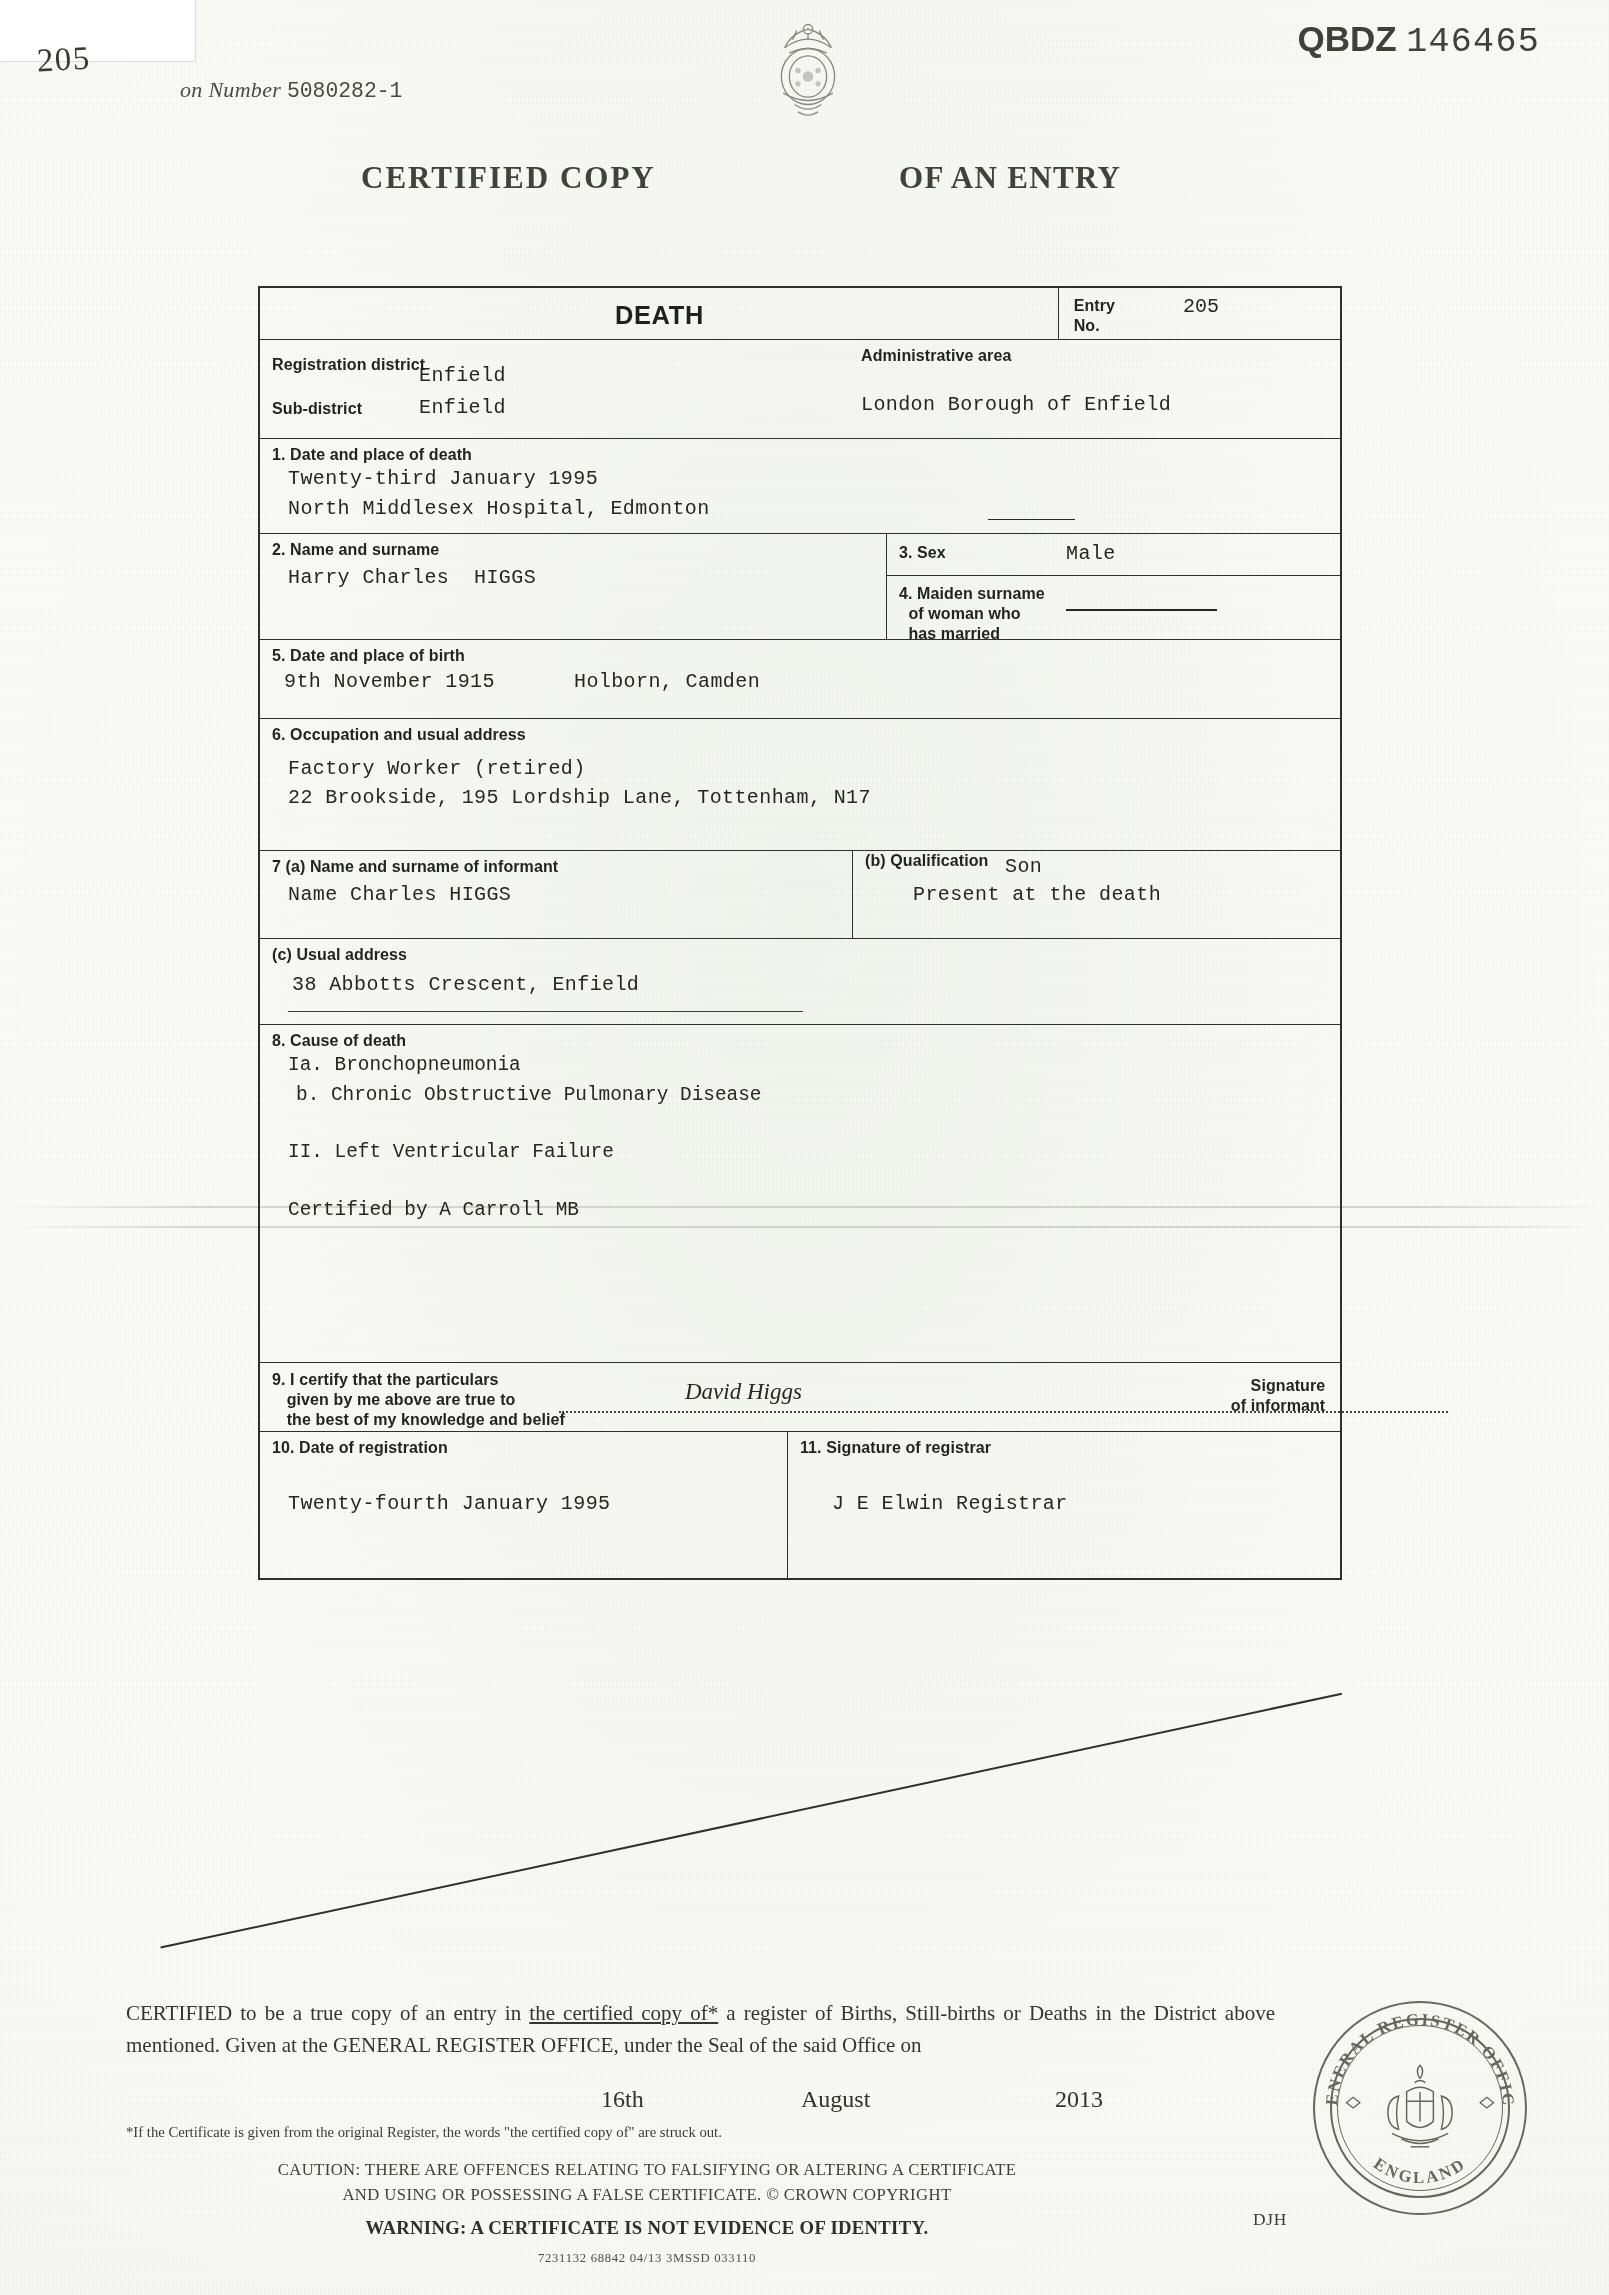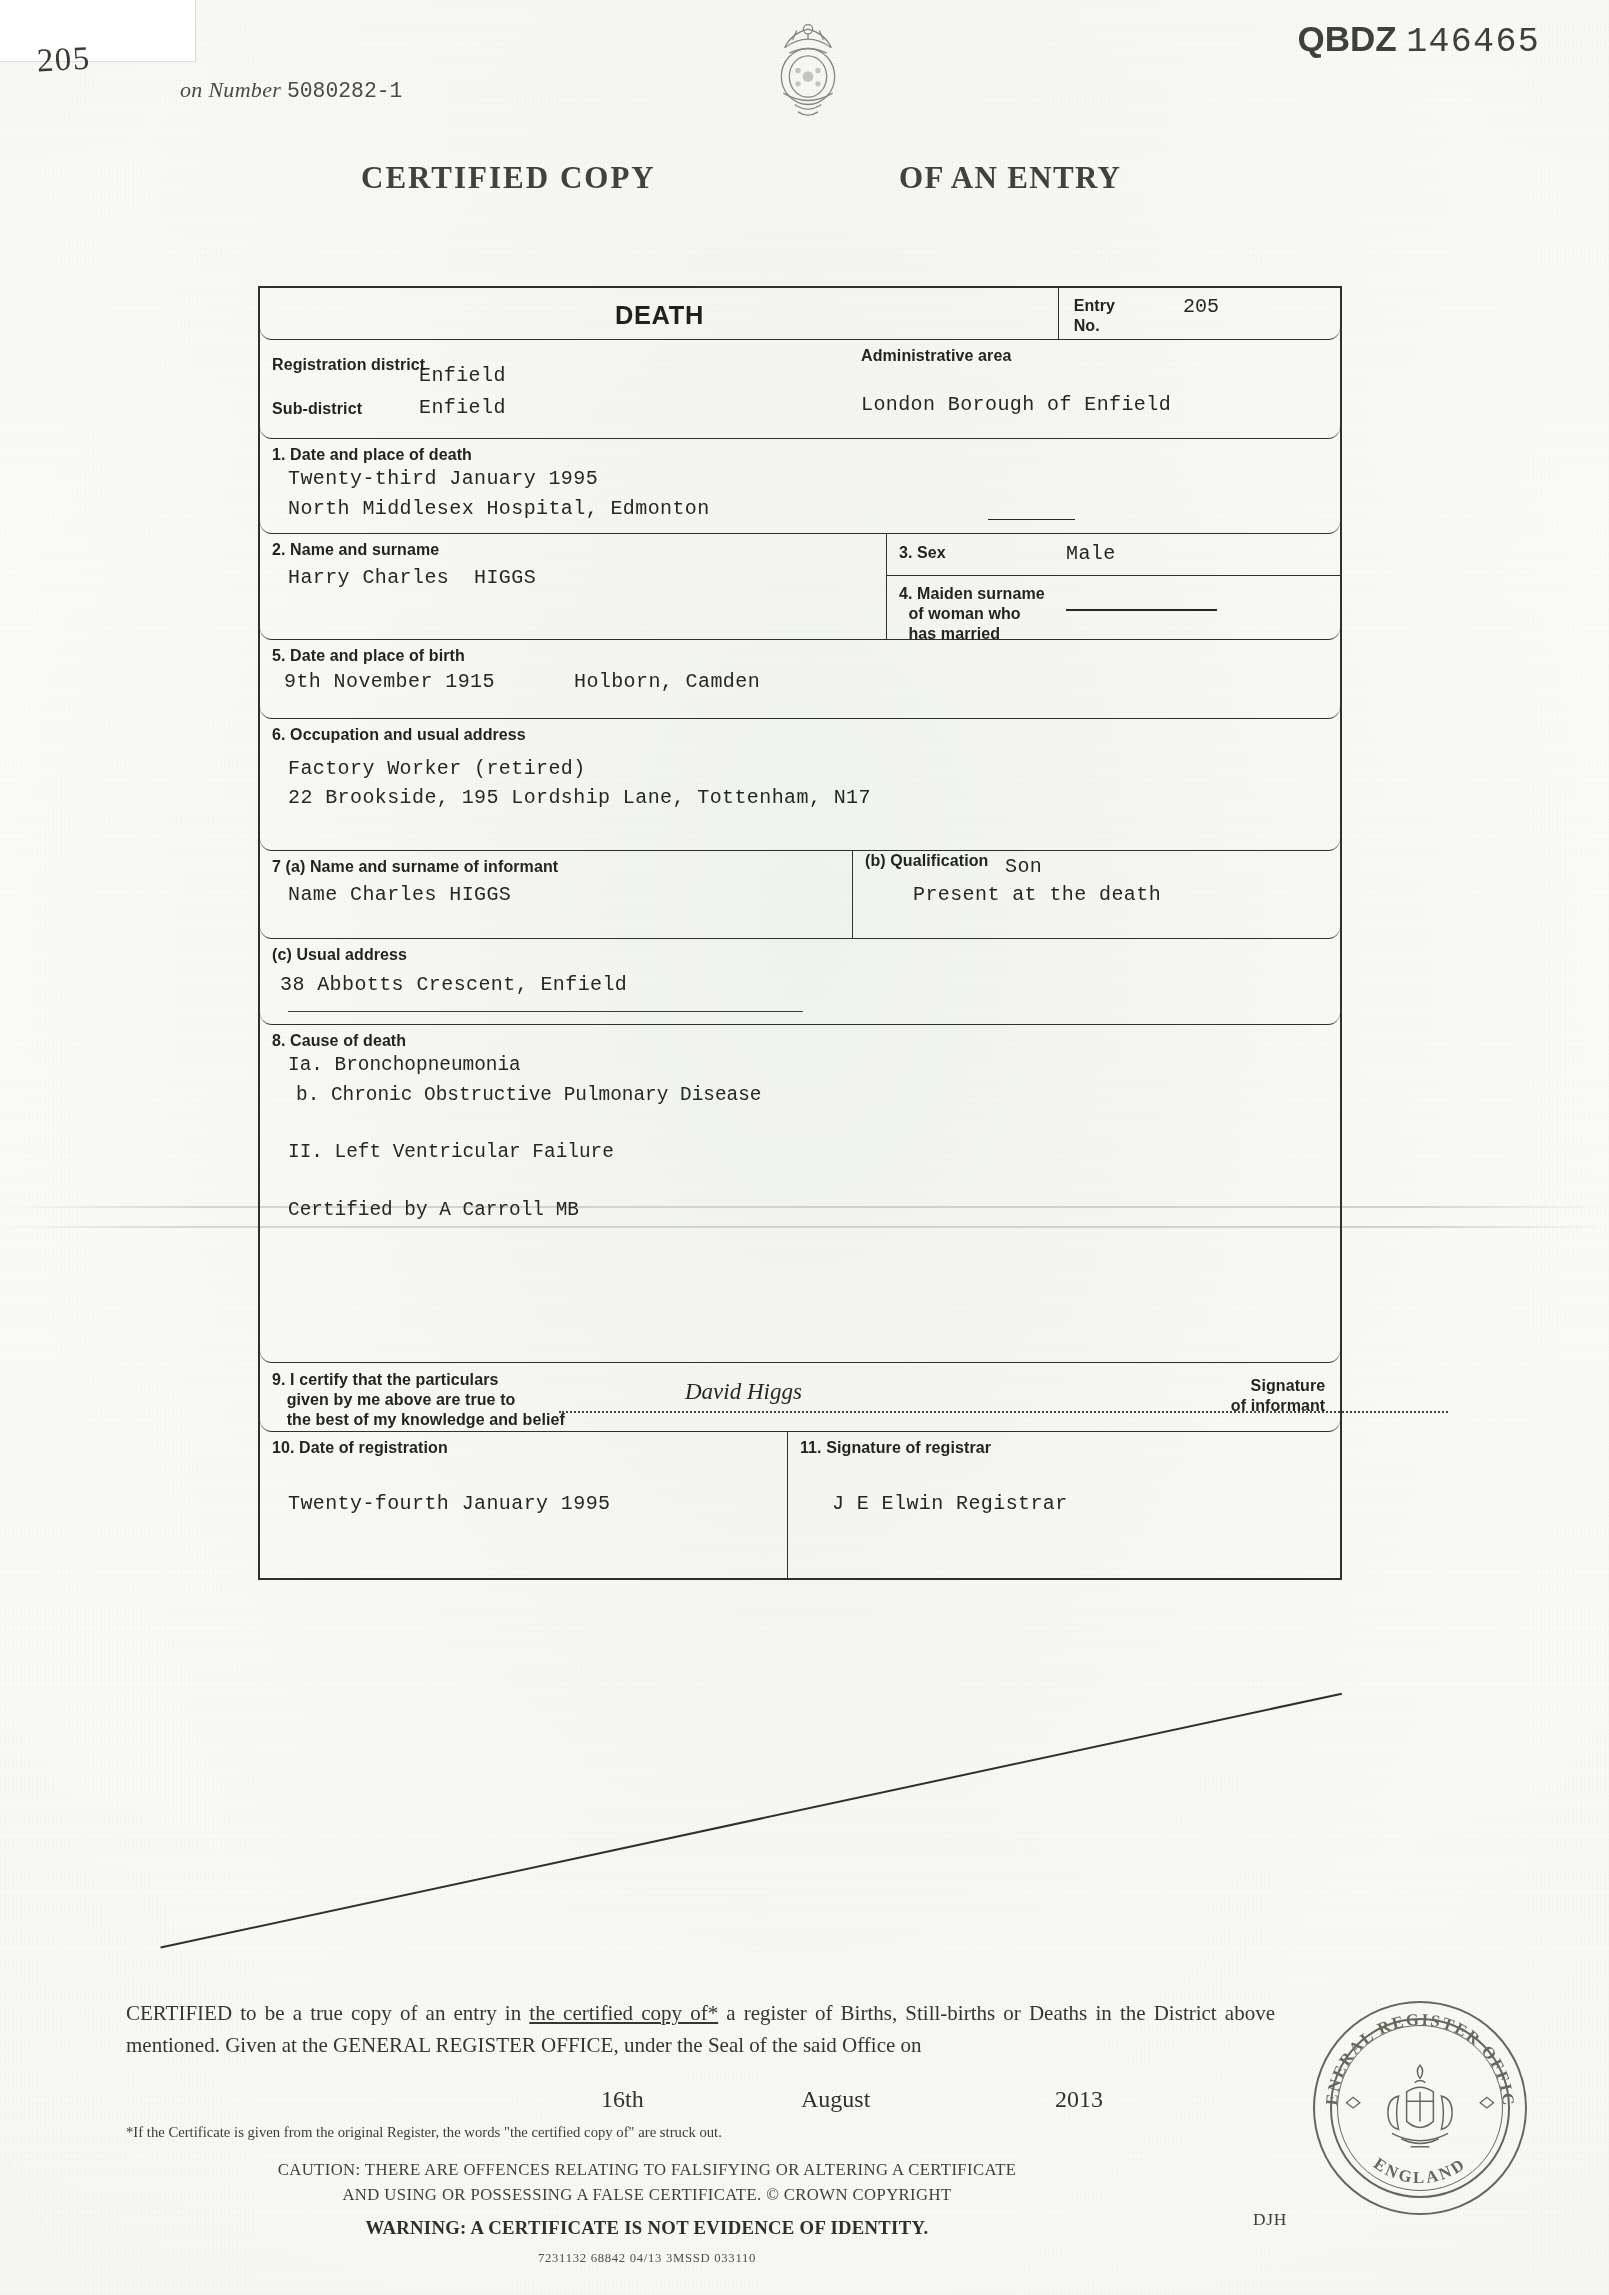--- a/index.html
+++ b/index.html
@@ -113,21 +113,21 @@
 
   
   .cert-box {
     position: absolute;
     left: 258px; top: 286px;
     width: 1084px;
     border: 2px solid #2e312b;
     box-sizing: border-box;
     background: rgba(255,255,255,0.0);
   }
-  .row { border-bottom: 1.3px solid #2e312b; position: relative; box-sizing: border-box; border-radius: 12px; }
+  .row { border-bottom: 1.3px solid #2e312b; position: relative; box-sizing: border-box; }
   .row:last-child { border-bottom: none; }
   .cell { position: relative; box-sizing: border-box; }
 
   .lbl {
     font-family: "Liberation Sans", sans-serif;
     font-size: 16px;
     font-weight: bold;
     color: #22251f;
     letter-spacing: 0.1px;
     line-height: 1.25;
@@ -214,21 +214,21 @@
   .c-inf-name { width: 593px; position: relative; border-right: 1.3px solid #2e312b; }
   .c-inf-name .lbl { position: absolute; left: 12px; top: 6px; }
   .c-inf-name .val { position: absolute; left: 28px; top: 29px; }
   .c-inf-qual { flex: 1; position: relative; }
   .c-inf-qual .lbl { position: absolute; left: 12px; top: 0; }
   .c-inf-qual .v1 { position: absolute; left: 152px; top: 1.3px; }
   .c-inf-qual .v2 { position: absolute; left: 60px; top: 29px; }
 
   .r-addr { height: 86px; }
   .r-addr .lbl { position: absolute; left: 12px; top: 6px; }
-  .r-addr .val { position: absolute; left: 20px; top: 31px; }
+  .r-addr .val { position: absolute; left: 32px; top: 31px; }
   .r-addr .underline {
     position: absolute; left: 28px; top: 72px; width: 515px;
     border-bottom: 1.3px solid #3a3d34;
   }
 
   .r-cause { height: 338px; }
   .r-cause .lbl { position: absolute; left: 12px; top: 6px; }
   .r-cause .cl { position: absolute; left: 28px; font-family:"Liberation Mono", monospace; font-size:19.4px; color:#25281f; white-space:pre; }
   .r-cause .c1 { top: 29px; }
   .r-cause .c2 { top: 59px; left: 36px; }

